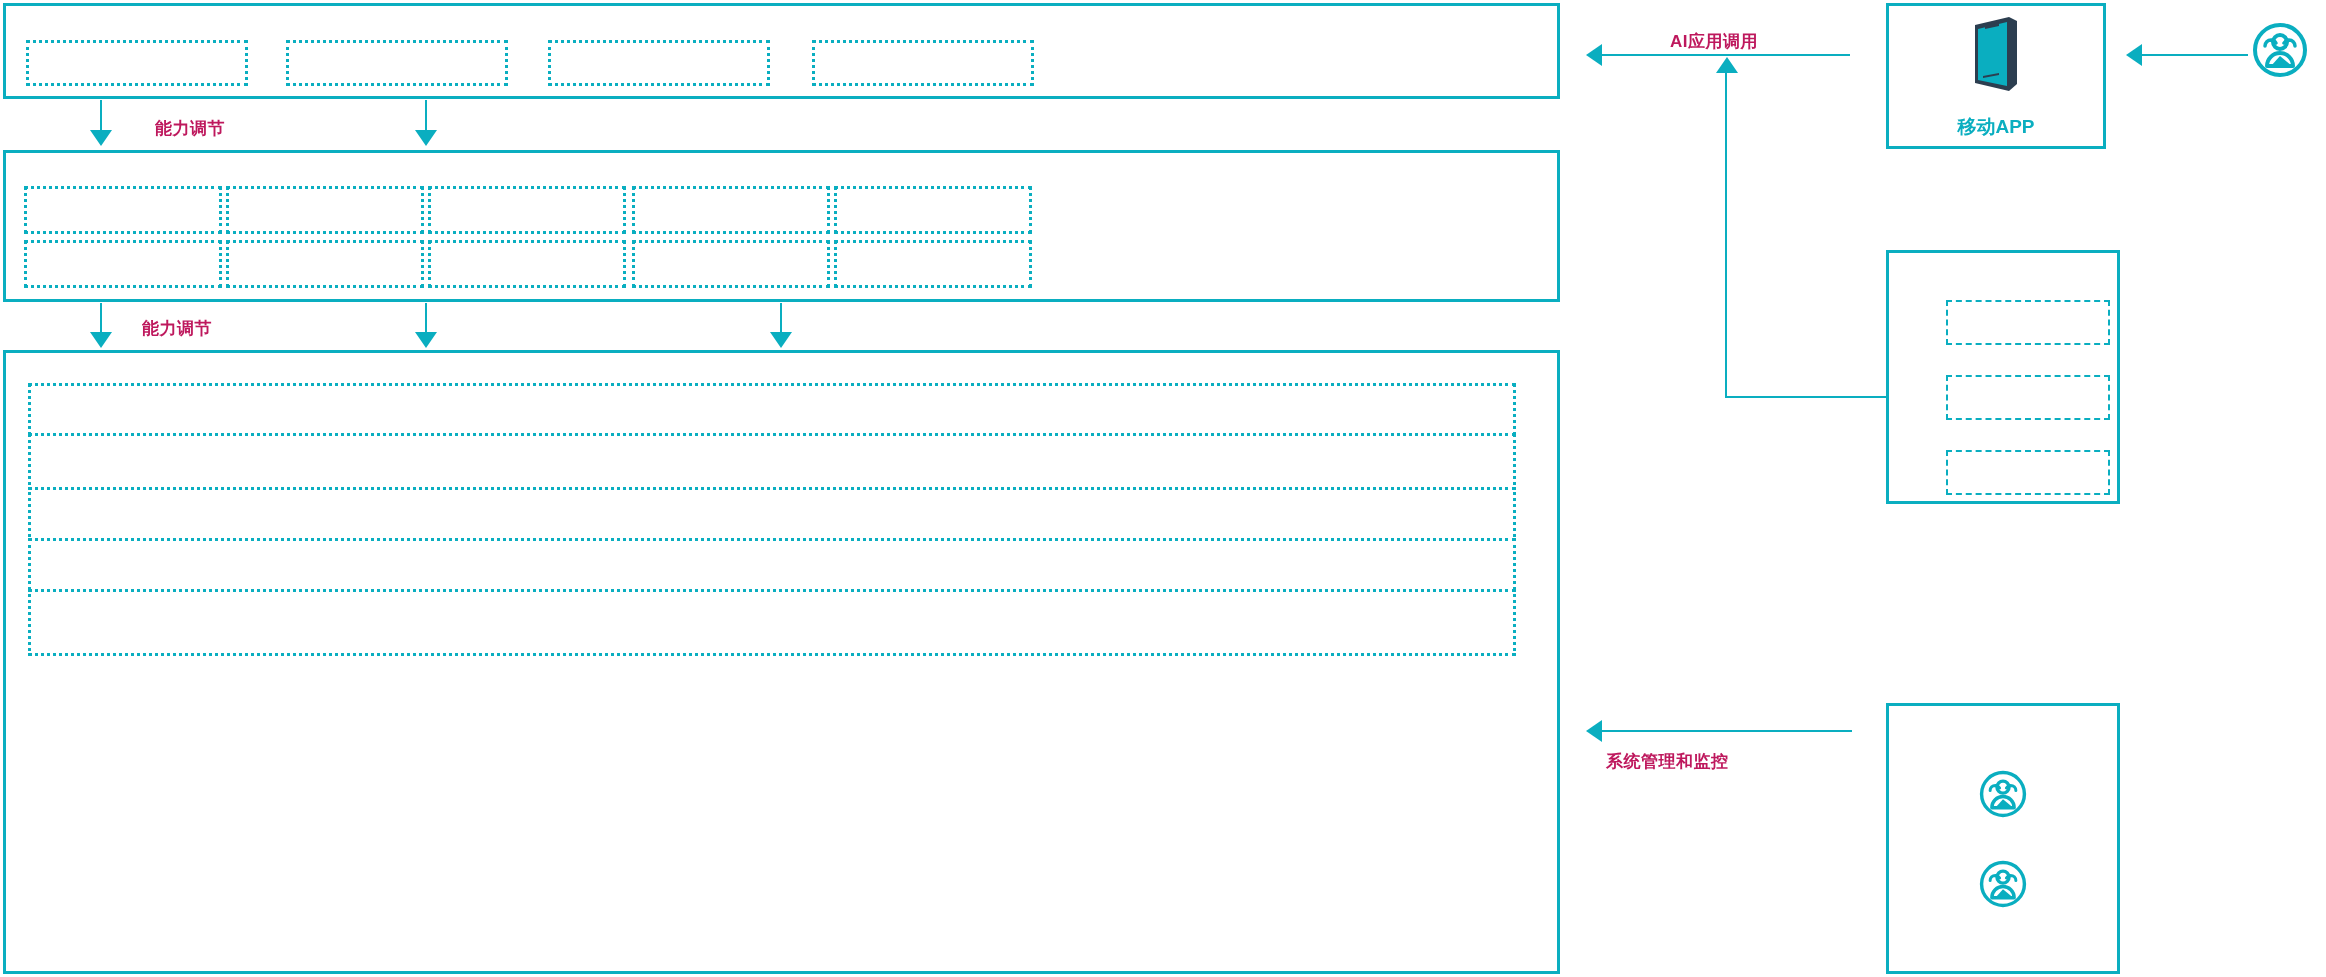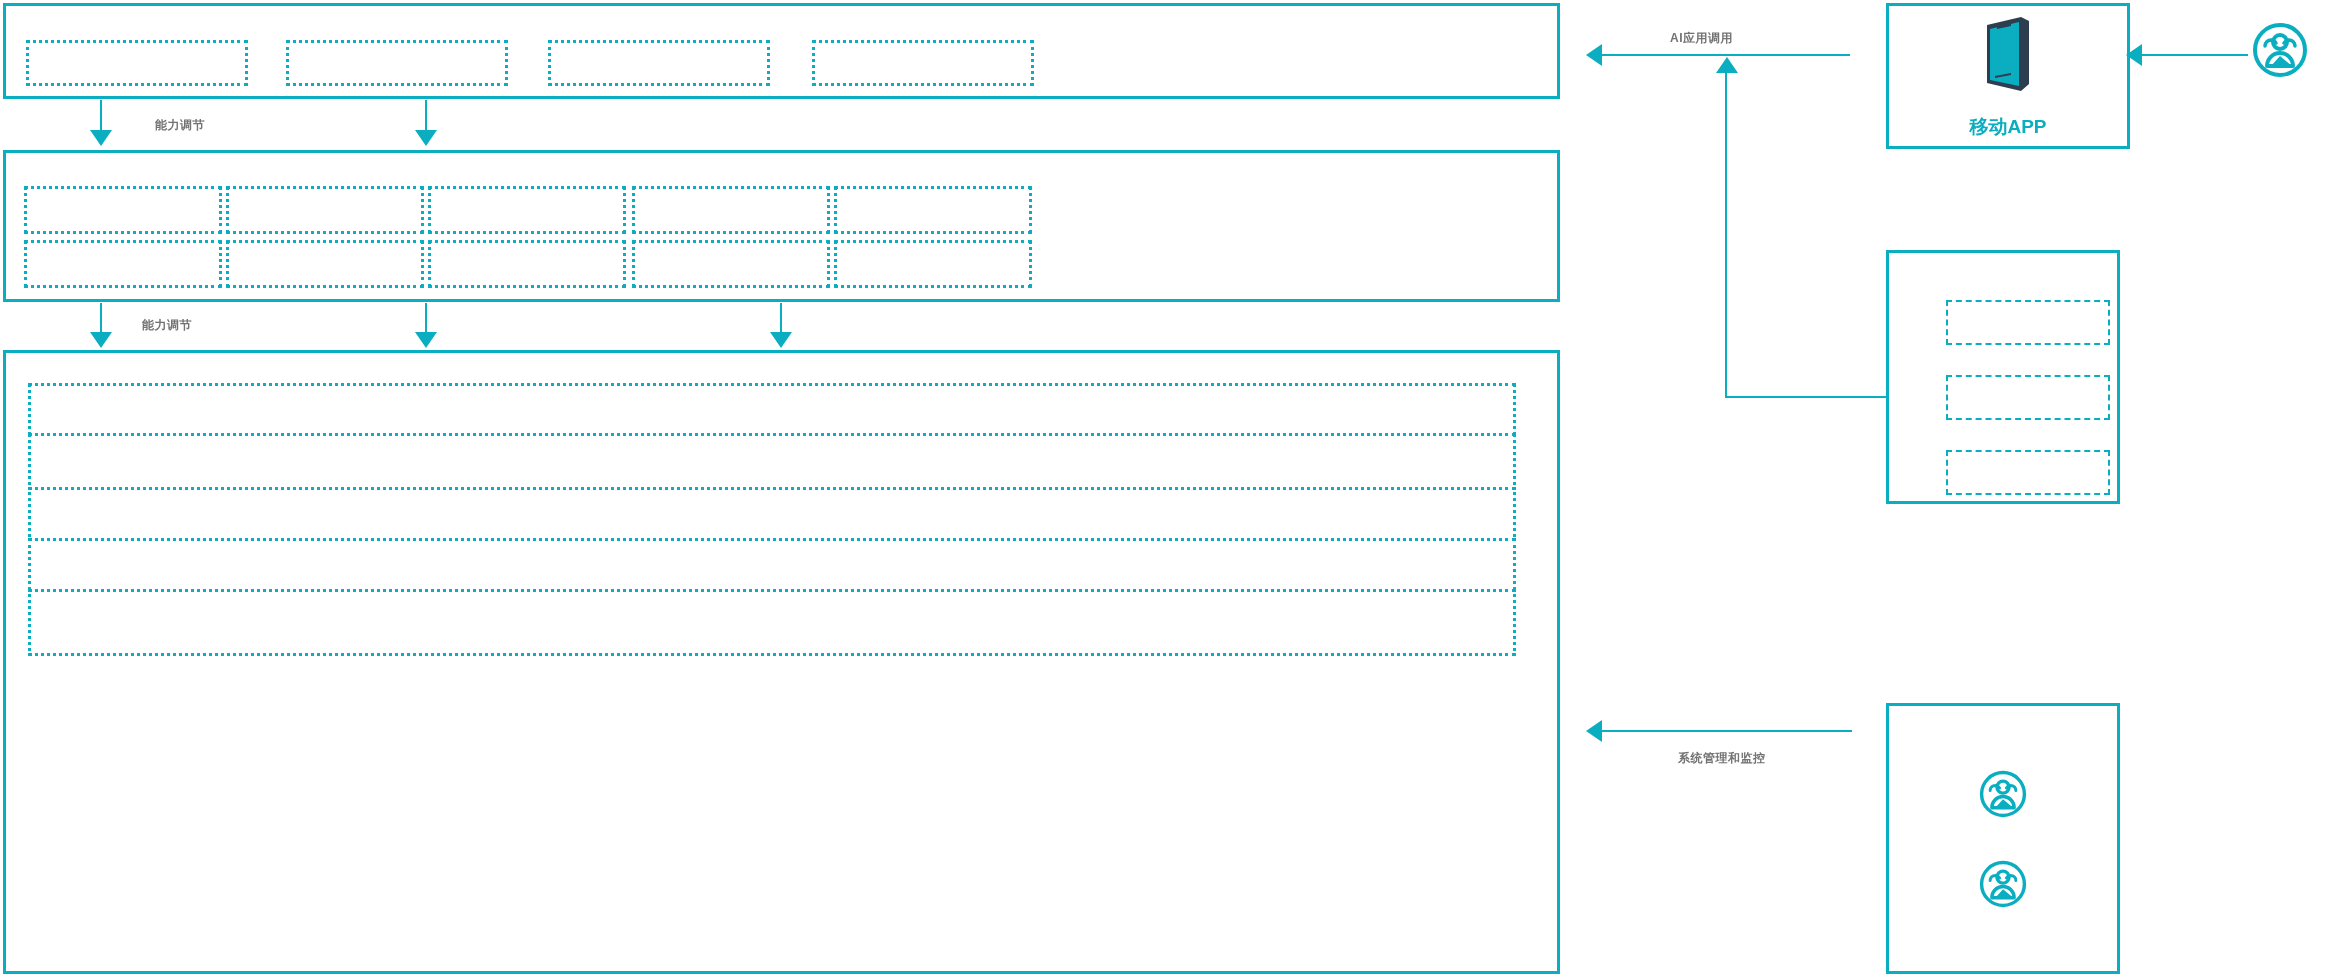--- a/index.html
+++ b/index.html
@@ -35,22 +35,22 @@
     background: #ffffff;
   }
   .dbox.dense {
     border-style: dotted;
     border-width: 3px;
   }
 
   
   .conn-label {
     position: absolute;
-    color: #737373;
-    font-size: 12px;
+    color: #be185d;
+    font-size: 17px;
     font-weight: bold;
     white-space: nowrap;
     letter-spacing: 0.5px;
   }
 
   
   .vline {
     position: absolute;
     width: 2px;
     background: #0aaec0;
@@ -155,21 +155,21 @@
   <div class="conn-label" style="left:142px; top:317px;">能力调节</div>
 
   <div class="panel" style="left:3px; top:350px; width:1557px; height:624px;"></div>
 
   <div class="dbox dense" style="left:28px; top:383px; width:1488px; height:66px;"></div>
   <div class="dbox dense" style="left:28px; top:433px; width:1488px; height:72px;"></div>
   <div class="dbox dense" style="left:28px; top:487px; width:1488px; height:68px;"></div>
   <div class="dbox dense" style="left:28px; top:538px; width:1488px; height:70px;"></div>
   <div class="dbox dense" style="left:28px; top:589px; width:1488px; height:67px;"></div>
 
-  <div class="panel" style="left:1886px; top:3px; width:244px; height:146px;padding-left:20px;">
+  <div class="panel" style="left:1886px; top:3px; width:220px; height:146px;padding-left:20px;">
     <div class="icon-panel-inner">
       <span>
         <svg width="54" height="84" viewBox="0 0 54 84">
 
           <path d="M6 13 L40 5 L48 9 L48 72 L40 79 L6 71 Z" fill="#2c3e50"></path>
           <path d="M9 17 L38 10 L38 74 L9 68 Z" fill="#0aaec0"></path>
 
           <path d="M16 13 L30 10 L30 14 L16 17 Z" fill="#2c3e50"></path>
 
           <path d="M14 64 L30 61 L30 63 L14 66 Z" fill="#2c3e50"></path>
@@ -228,15 +228,15 @@
             <path d="M15 44 a13 13 0 0 1 26 0 Z" fill="none" stroke="#0aaec0" stroke-width="4" stroke-linejoin="round"></path>
             <path d="M28 34 L40 44 L19 44 Z" fill="#0aaec0"></path>
           </svg>
         </span>
       </div>
     </div>
   </div>
 
   <div class="hline" style="left:1600px; top:730px; width:252px;"></div>
   <div class="arrow-left" style="left:1586px; top:720px;"></div>
-  <div class="conn-label" style="left:1678px; top:750px;">系统管理和监控</div>
+  <div class="conn-label" style="left:1606px; top:750px;">系统管理和监控</div>
 
 </div>
 
 </body></html>

